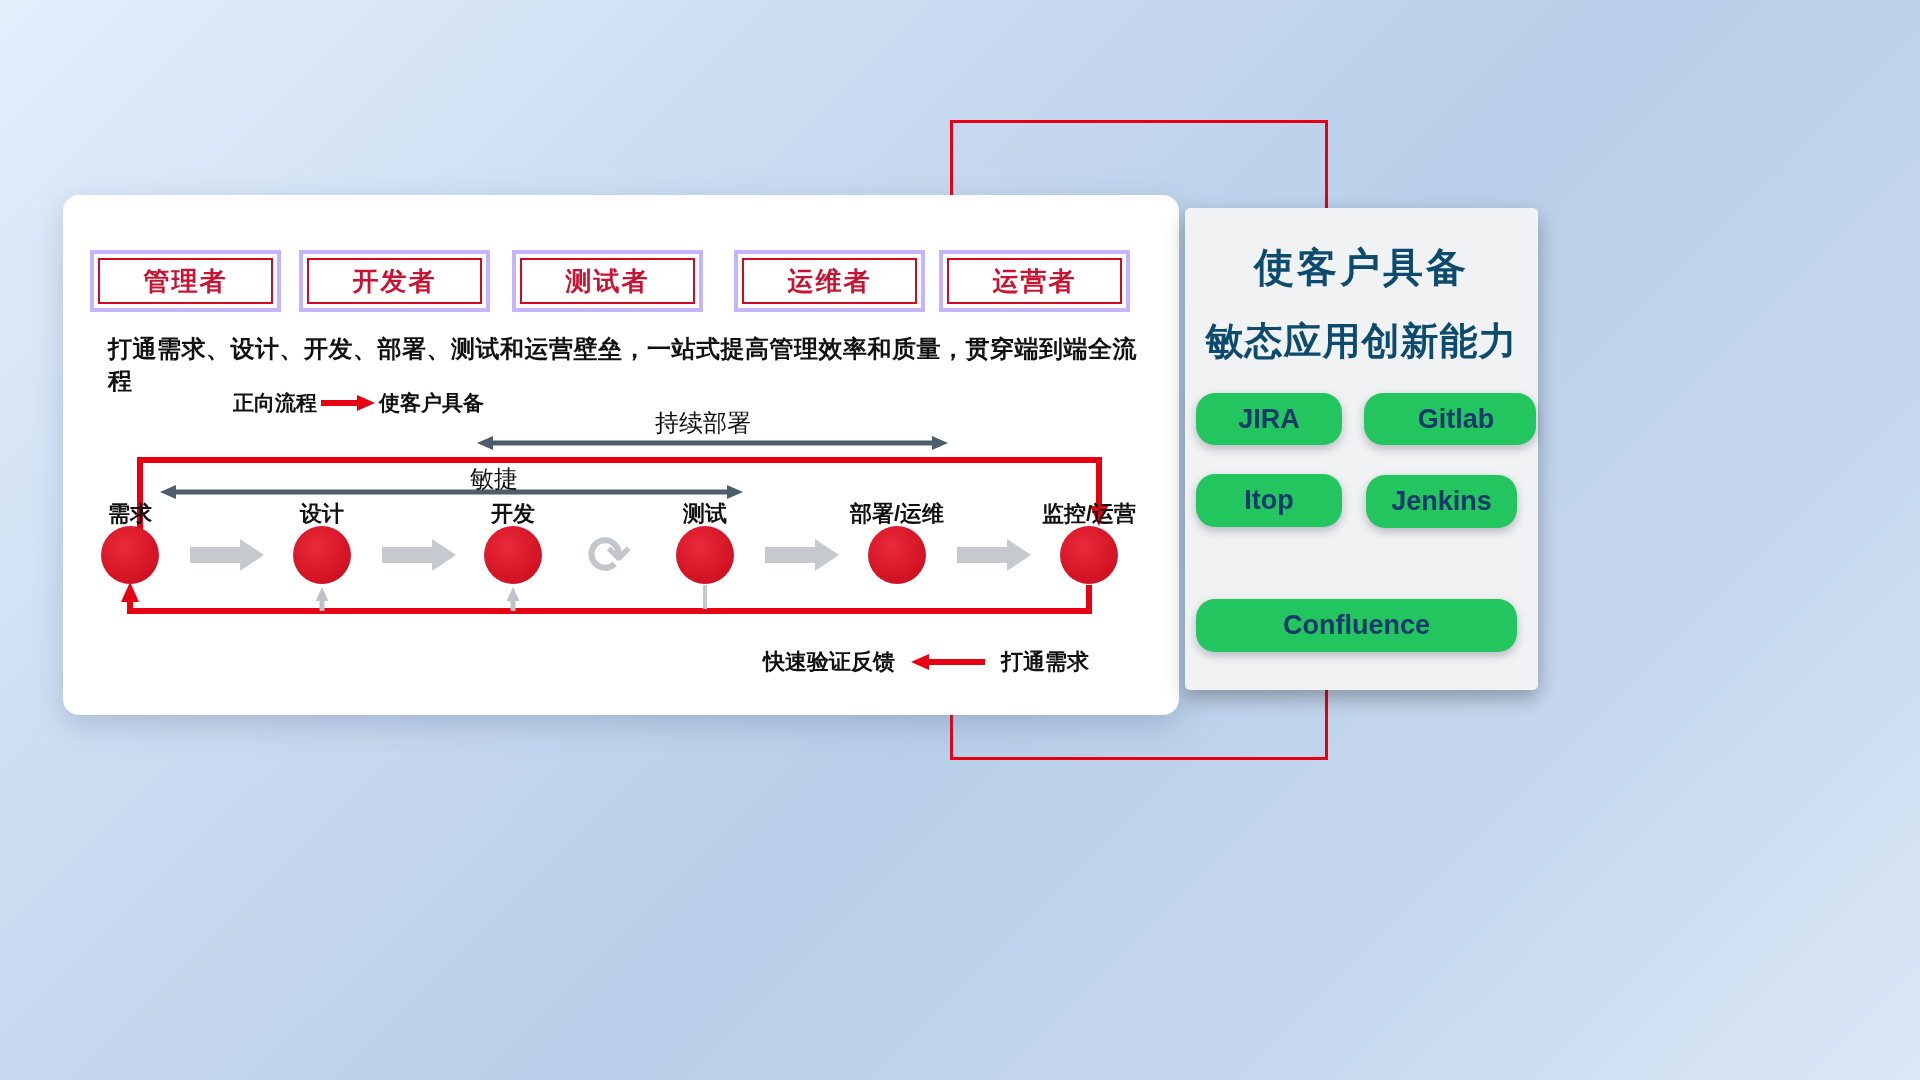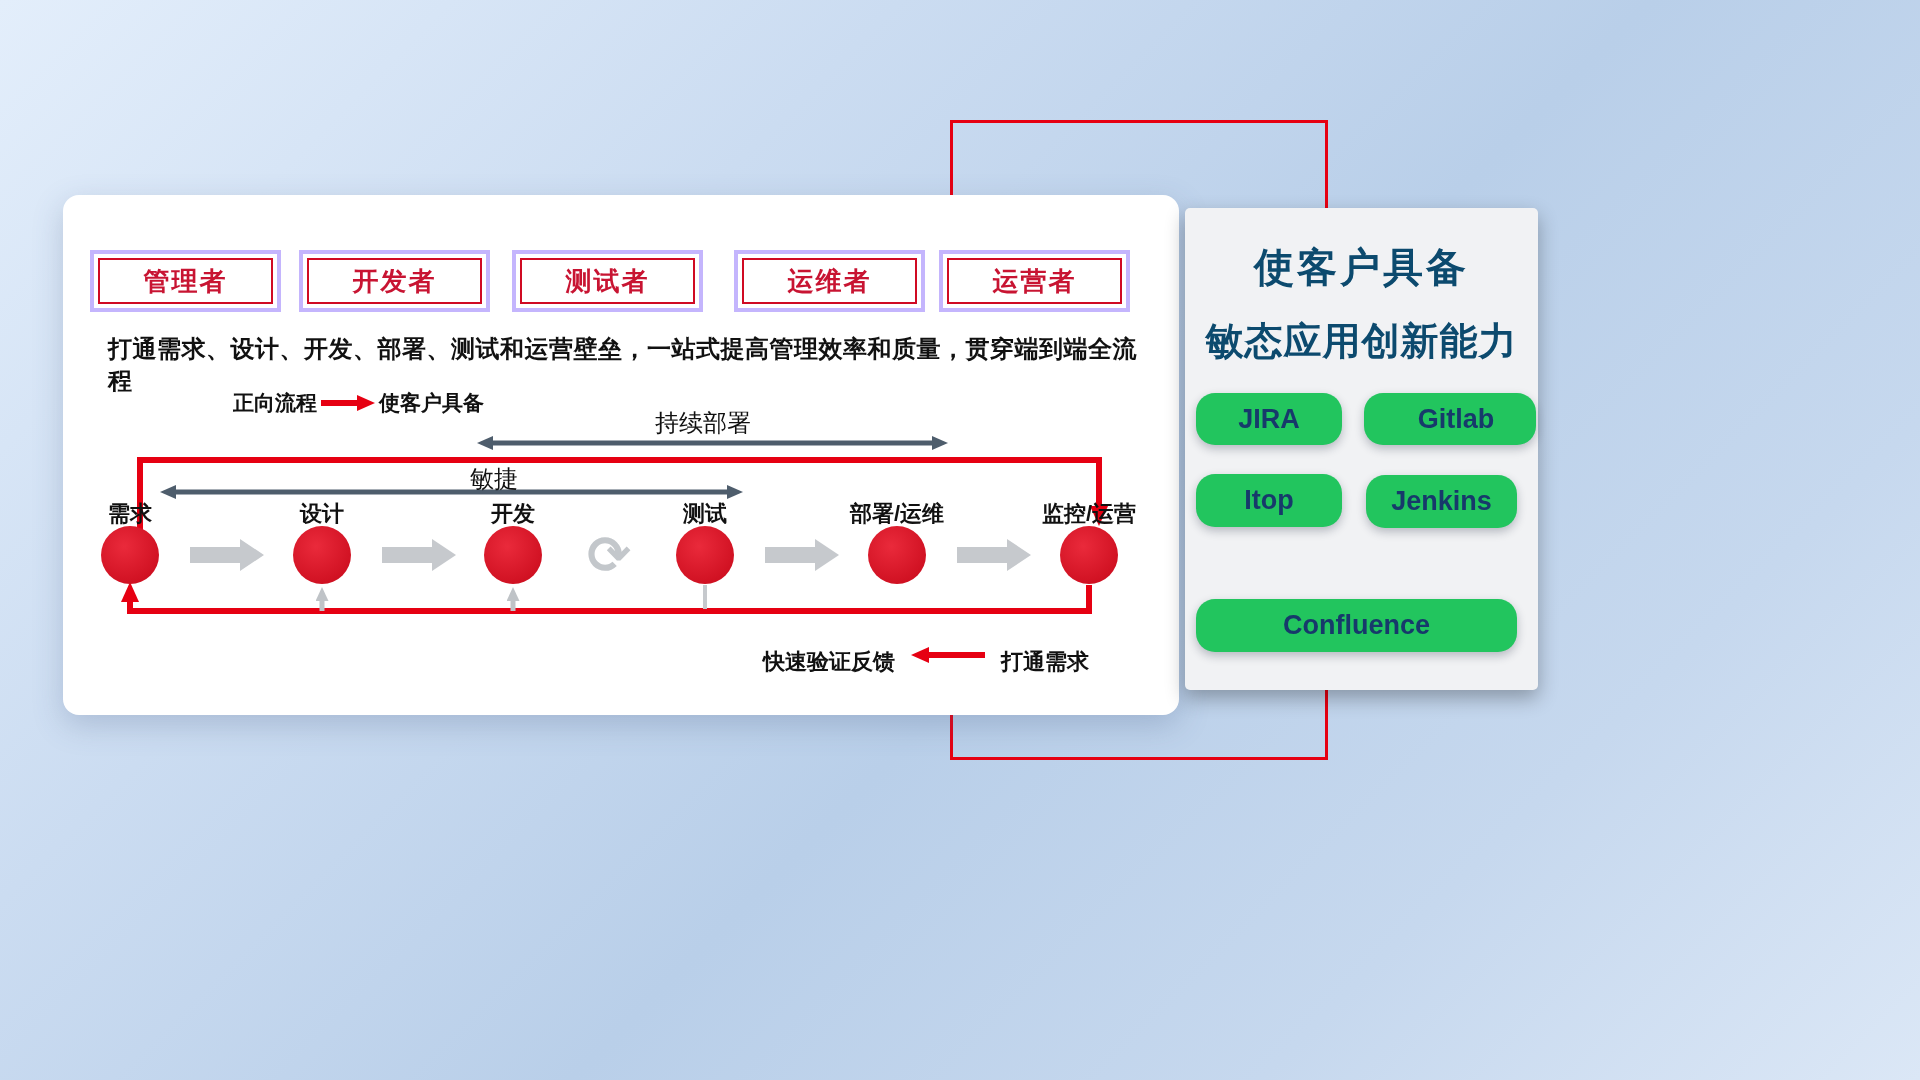--- a/index.html
+++ b/index.html
@@ -54,21 +54,21 @@
   }
   .range-label {
     position:absolute; text-align:center; font-size:24px; font-weight:normal;
     color:#111; z-index:2;
   }
   .cd-label { left:560px; top:212px; width:160px; }
   .agile-label { left:335px; top:268px; width:120px;text-align:right; }
 
   .feedback-row {
     position:absolute; left:700px; top:452px; z-index:2;
-    display:flex; gap:16px;
+    display:flex; align-items:center; gap:16px;
   }
   .feedback-row .legend-text-bold { font-size:22px; }
 
   
   .side-panel {
     position:absolute; left:1185px; top:208px; width:353px; height:482px;
     background:#f1f2f4; border-radius:5px; z-index:3;
     box-shadow:0 8px 20px rgba(0,0,0,.30);
   }
   .side-title {

